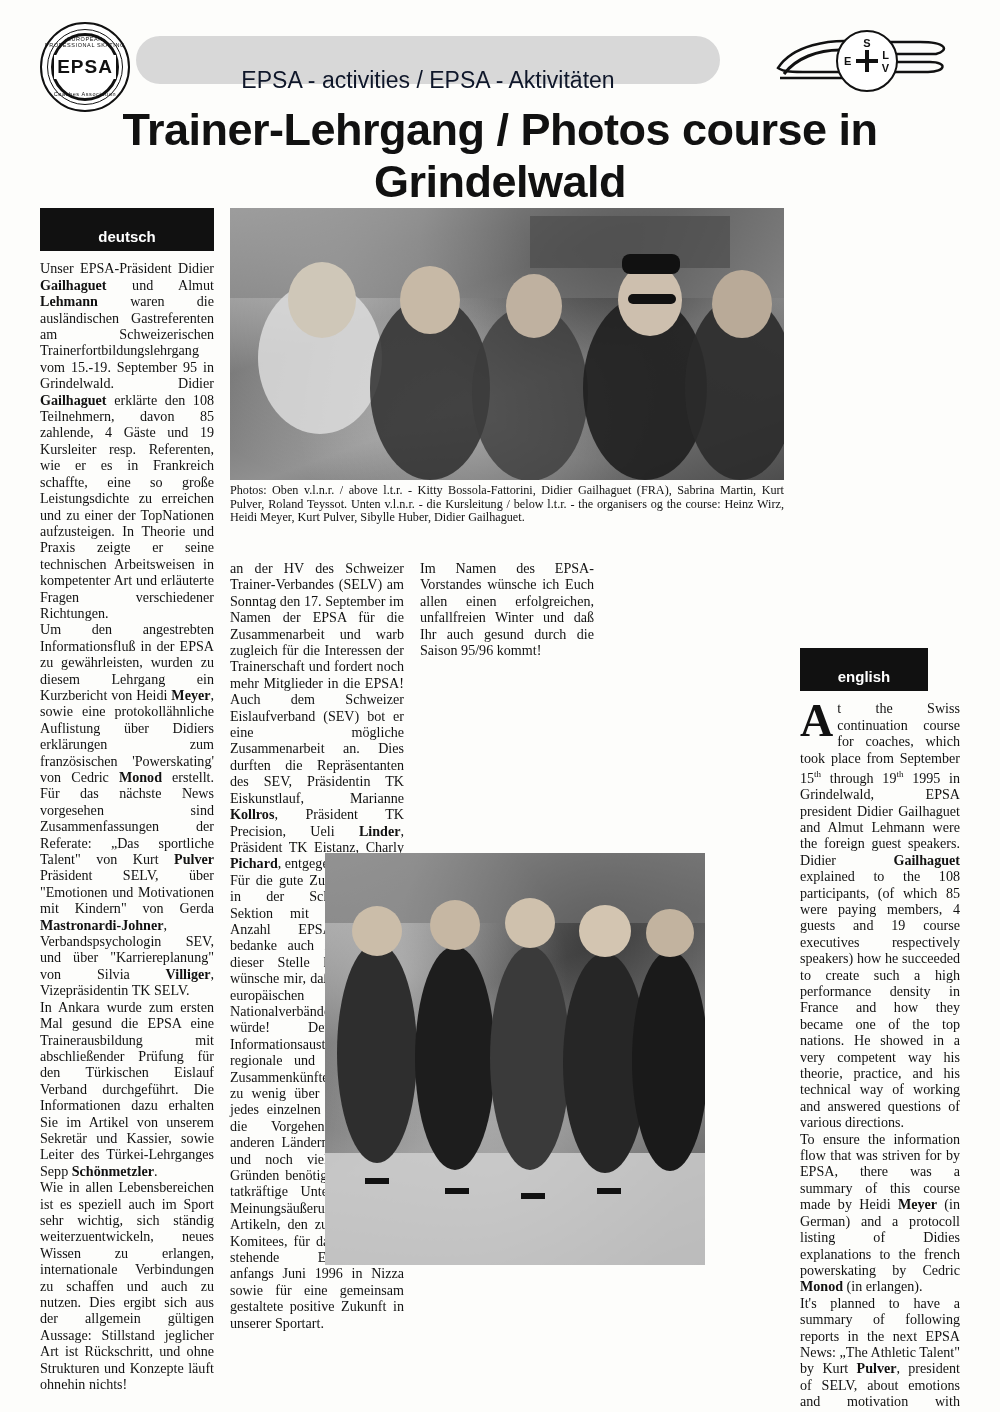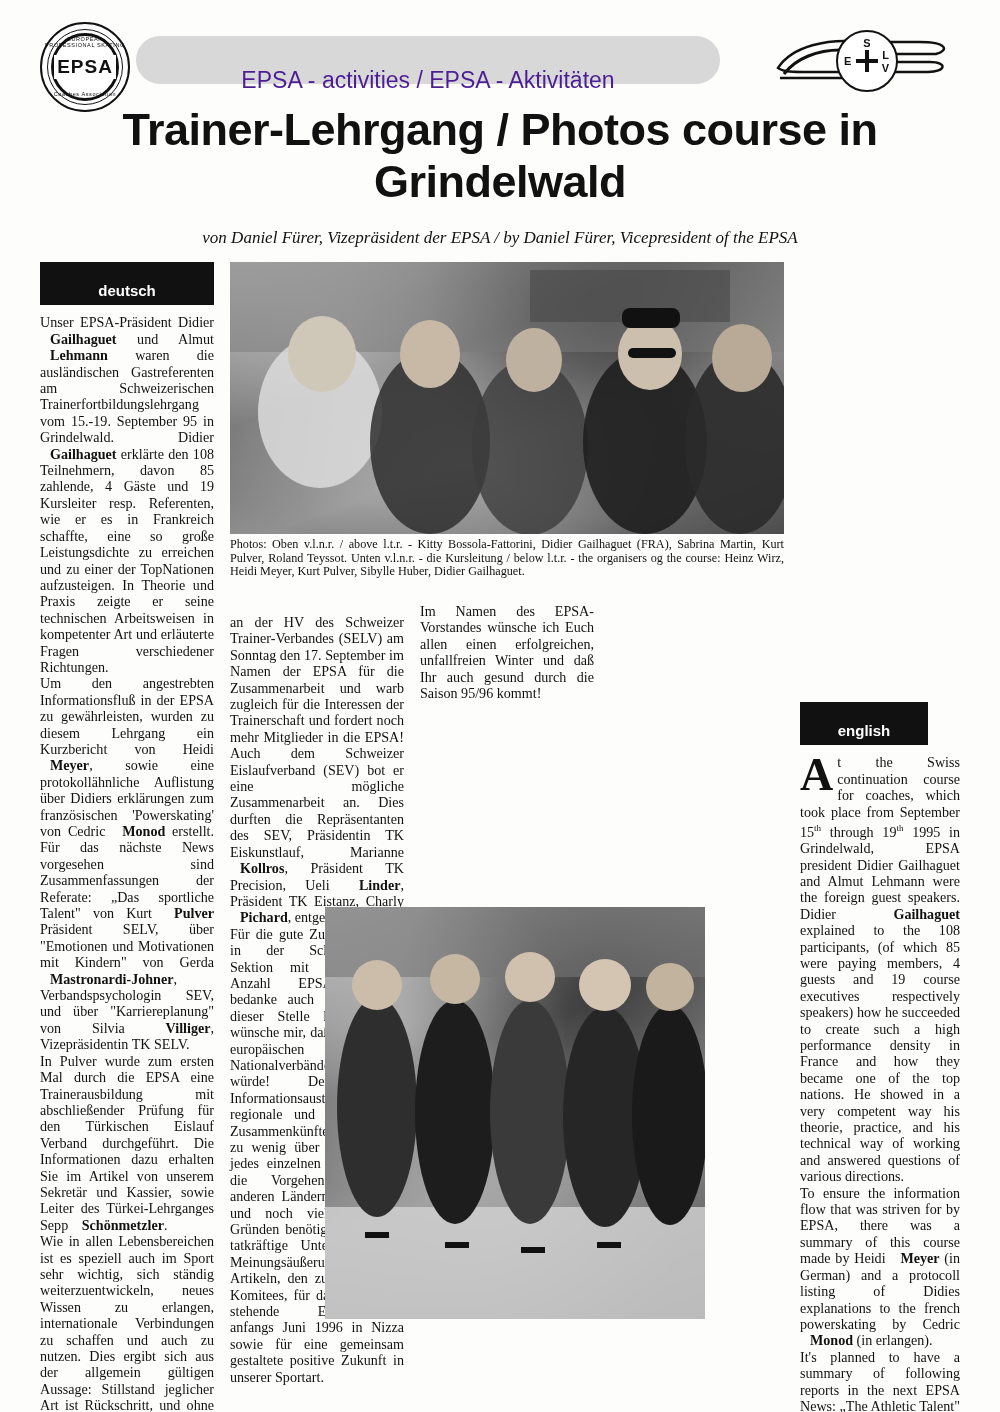--- a/index.html
+++ b/index.html
@@ -53,21 +53,21 @@
 
   .title-bar{
     position:absolute;left:96px;right:240px;top:14px;
     height:48px;
     background:#d8d8d8;
     border-radius:24px;
     display:flex;align-items:center;justify-content:center;
   }
   .title-bar span{
     font-family:"Liberation Sans", sans-serif;
-    font-size:23px;color:#4c1d95;margin-top:41px;
+    font-size:23px;color:#0f172a;margin-top:41px;
   }
   .selv-logo{
     position:absolute;right:0;top:6px;
     width:190px;height:64px;
   }
   .selv-shield{
     position:absolute;right:62px;top:2px;
     width:58px;height:58px;border-radius:50%;
     border:2px solid #111;background:#fff;
     display:flex;flex-direction:column;align-items:center;justify-content:center;
@@ -123,21 +123,21 @@
     text-align:justify;
     text-justify:inter-word;
     hyphens:auto;
   }
   .col p{margin:0;}
   .col1{left:0;  width:174px; top:0;}
   .col2{left:190px;width:174px;}
   .col3{left:380px;width:174px;}
   .col5{left:760px;width:160px;}
 
-  b{font-weight:bold;margin-left:10px;}
+  b{font-weight:bold;}
 
   
   .photo{
     background:#8f8f8f;
     position:absolute;
     overflow:hidden;
   }
   .photo .grain{
     position:absolute;inset:0;
     background:
@@ -223,43 +223,42 @@
         <div class="cross"></div>
         <span class="l-s">S</span>
         <span class="l-e">E</span>
         <span class="l-l">L</span>
         <span class="l-v">V</span>
       </div>
     </div>
   </div>
 
   <h1 class="doc-title">Trainer-Lehrgang / Photos course in Grindelwald</h1>
-  <div class="byline">von Daniel Fürer, Vizepräsident der EPSA / by Daniel Fürer, Vicepresident of the EPSA</div>
 
   <div class="cols">
 
     <div class="col col1">
       <div class="lang-label">deutsch</div>
 
       <p><span>Unser EPSA-Präsident Didier </span><b>Gailhaguet</b><span> und Almut </span><b>Lehmann</b><span> waren die ausländischen Gastreferenten am Schweizerischen Trainerfortbildungslehrgang vom 15.-19. September 95 in Grindelwald. Didier </span><b>Gailhaguet</b><span> erklärte den 108 Teilnehmern, davon 85 zahlende, 4 Gäste und 19 Kursleiter resp. Referenten, wie er es in Frankreich schaffte, eine so große Leistungsdichte zu erreichen und zu einer der TopNationen aufzusteigen. In Theorie und Praxis zeigte er seine technischen Arbeitsweisen in kompetenter Art und erläuterte Fragen verschiedener Richtungen.</span></p>
 
       <p><span>Um den angestrebten Informationsfluß in der EPSA zu gewährleisten, wurden zu diesem Lehrgang ein Kurzbericht von Heidi </span><b>Meyer</b><span>, sowie eine protokollähnliche Auflistung über Didiers erklärungen zum französischen 'Powerskating' von Cedric </span><b>Monod</b><span> erstellt. Für das nächste News vorgesehen sind Zusammenfassungen der Referate: „Das sportliche Talent" von Kurt </span><b>Pulver</b><span> Präsident SELV, über "Emotionen und Motivationen mit Kindern" von Gerda </span><b>Mastronardi-Johner</b><span>, Verbandspsychologin SEV, und über "Karriereplanung" von Silvia </span><b>Villiger</b><span>, Vizepräsidentin TK SELV.</span></p>
 
-      <p><span>In Pulver wurde zum ersten Mal durch die EPSA eine Trainerausbildung mit abschließender Prüfung für den Türkischen Eislauf Verband durchgeführt. Die Informationen dazu erhalten Sie im Artikel von unserem Sekretär und Kassier, sowie Leiter des Türkei-Lehrganges Sepp </span><b>Schönmetzler</b><span>.</span></p>
+      <p><span>In Ankara wurde zum ersten Mal gesund die EPSA eine Trainerausbildung mit abschließender Prüfung für den Türkischen Eislauf Verband durchgeführt. Die Informationen dazu erhalten Sie im Artikel von unserem Sekretär und Kassier, sowie Leiter des Türkei-Lehrganges Sepp </span><b>Schönmetzler</b><span>.</span></p>
 
       <p>Wie in allen Lebensbereichen ist es speziell auch im Sport sehr wichtig, sich ständig weiterzuentwickeln, neues Wissen zu erlangen, internationale Verbindungen zu schaffen und auch zu nutzen. Dies ergibt sich aus der allgemein gültigen Aussage: Stillstand jeglicher Art ist Rückschritt, und ohne Strukturen und Konzepte läuft ohnehin nichts!</p>
 
     </div>
 
     <div class="col col2" style="top:352px;">
       <p><span> an der HV des Schweizer Trainer-Verbandes (SELV) am Sonntag den 17. September im Namen der EPSA für die Zusammenarbeit und warb zugleich für die Interessen der Trainerschaft und fordert noch mehr Mitglieder in die EPSA! Auch dem Schweizer Eislaufverband (SEV) bot er eine mögliche Zusammenarbeit an. Dies durften die Repräsentanten des SEV, Präsidentin TK Eiskunstlauf, Marianne </span><b>Kollros</b><span>, Präsident TK Precision, Ueli </span><b>Linder</b><span>, Präsident TK Eistanz, Charly </span><b>Pichard</b><span>, entgegennehmen.</span></p>
       <p>Für die gute Zusammenarbeit in der Schweizerischen Sektion mit der größten Anzahl EPSA-Mitgliedern bedanke auch ich mich an dieser Stelle herzlich und wünsche mir, daß dies in allen europäischen Nationalverbänden so laufen würde! Denn ohne Informationsaustausch, regionale und überregionale Zusammenkünfte erfahren wir zu wenig über die Anliegen jedes einzelnen Trainers und die Vorgehensweisen in anderen Ländern. Aus diesen und noch vielen weiteren Gründen benötigen wir Euere tatkräftige Unterstützung in Meinungsäußerungen, Artikeln, den zu besetzenden Komitees, für das in Planung stehende EPSA-Seminar anfangs Juni 1996 in Nizza sowie für eine gemeinsam gestaltete positive Zukunft in unserer Sportart.</p>
     </div>
 
-    <div class="col col3" style="top:341px;">
+    <div class="col col3" style="top:352px;">
       <p>Im Namen des EPSA-Vorstandes wünsche ich Euch allen einen erfolgreichen, unfallfreien Winter und daß Ihr auch gesund durch die Saison 95/96 kommt!</p>
     </div>
 
     <div class="col col5" style="top:440px;">
       <div class="lang-label" style="width:128px;">english</div>
       <p><span class="dropcap">A</span><span>t the Swiss continuation course for coaches, which took place from September 15</span><sup>th</sup><span> through 19</span><sup>th</sup><span> 1995 in Grindelwald, EPSA president Didier Gailhaguet and Almut Lehmann were the foreign guest speakers. Didier </span><b>Gailhaguet</b><span> explained to the 108 participants, (of which 85 were paying members, 4 guests and 19 course executives respectively speakers) how he succeeded to create such a high performance density in France and how they became one of the top nations. He showed in a very competent way his theorie, practice, and his technical way of working and answered questions of various directions.</span></p>
       <p><span>To ensure the information flow that was striven for by EPSA, there was a summary of this course made by Heidi </span><b>Meyer</b><span> (in German) and a protocoll listing of Didies explanations to the french powerskating by Cedric </span><b>Monod</b><span> (in erlangen).</span></p>
       <p><span>It's planned to have a summary of following reports in the next EPSA News: „The Athletic Talent" by Kurt </span><b>Pulver</b><span>, president of SELV, about emotions and motivation with children by Gerd </span></p>
     </div>
 

